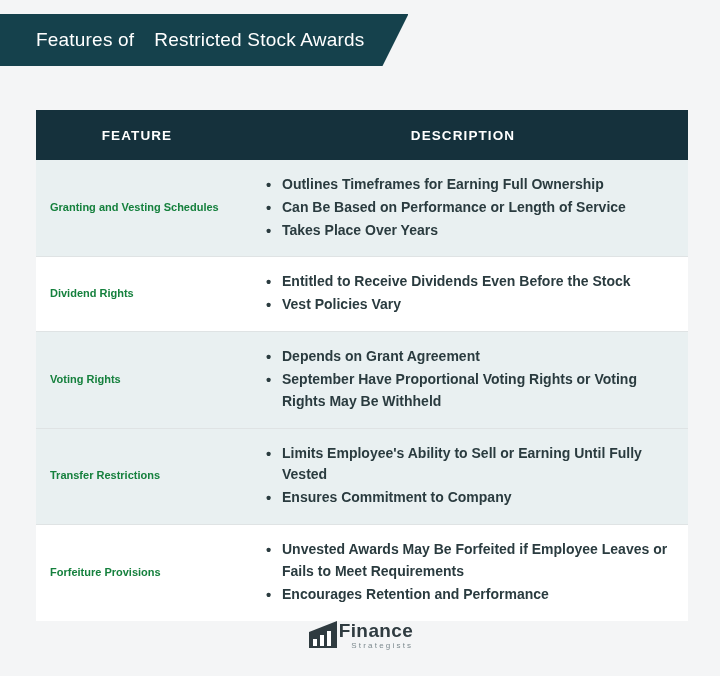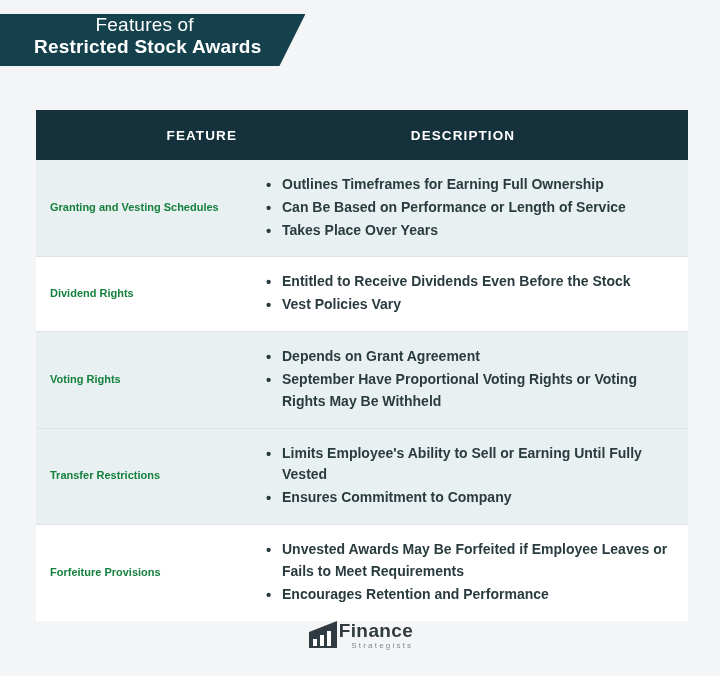--- a/index.html
+++ b/index.html
@@ -26,52 +26,51 @@
     height: 72px;
   }
   .banner {
     position: absolute;
     top: 14px;
     left: 0;
     height: 52px;
     background: #15414c;
     display: flex;
     align-items: center;
-    padding-left: 28px;
+    padding-left: 36px;
     padding-right: 44px;
     box-sizing: border-box;
     color: #ffffff;
     font-size: 19px;
     letter-spacing: .2px;
     clip-path: polygon(0 0, 100% 0, calc(100% - 26px) 100%, 0 100%);
-    flex-direction: column;
   }
   .banner .light { font-weight: 400; }
-  .banner .bold { font-weight: 700; margin-left: 6px; }
+  .banner .bold { font-weight: 400; margin-left: 20px; }
 
   
   .table {
     position: absolute;
     top: 110px;
     left: 36px;
     width: 648px;
     border-collapse: collapse;
     background: #ffffff;
     table-layout: fixed;
   }
   .table th {
     background: #15313c;
     color: #ffffff;
     font-size: 13.5px;
     font-weight: 700;
     letter-spacing: 1.1px;
     height: 48px;
     vertical-align: middle;
   }
-  .table th.col-feature { width: 200px; text-align: right; }
+  .table th.col-feature { width: 200px; }
   .table th.col-desc { width: 448px; }
   .table td {
     vertical-align: middle;
     padding: 14px 0;
   }
   .table td.feature {
     font-size: 11px;
     font-weight: 700;
     color: #15803d;
     padding-left: 14px;

